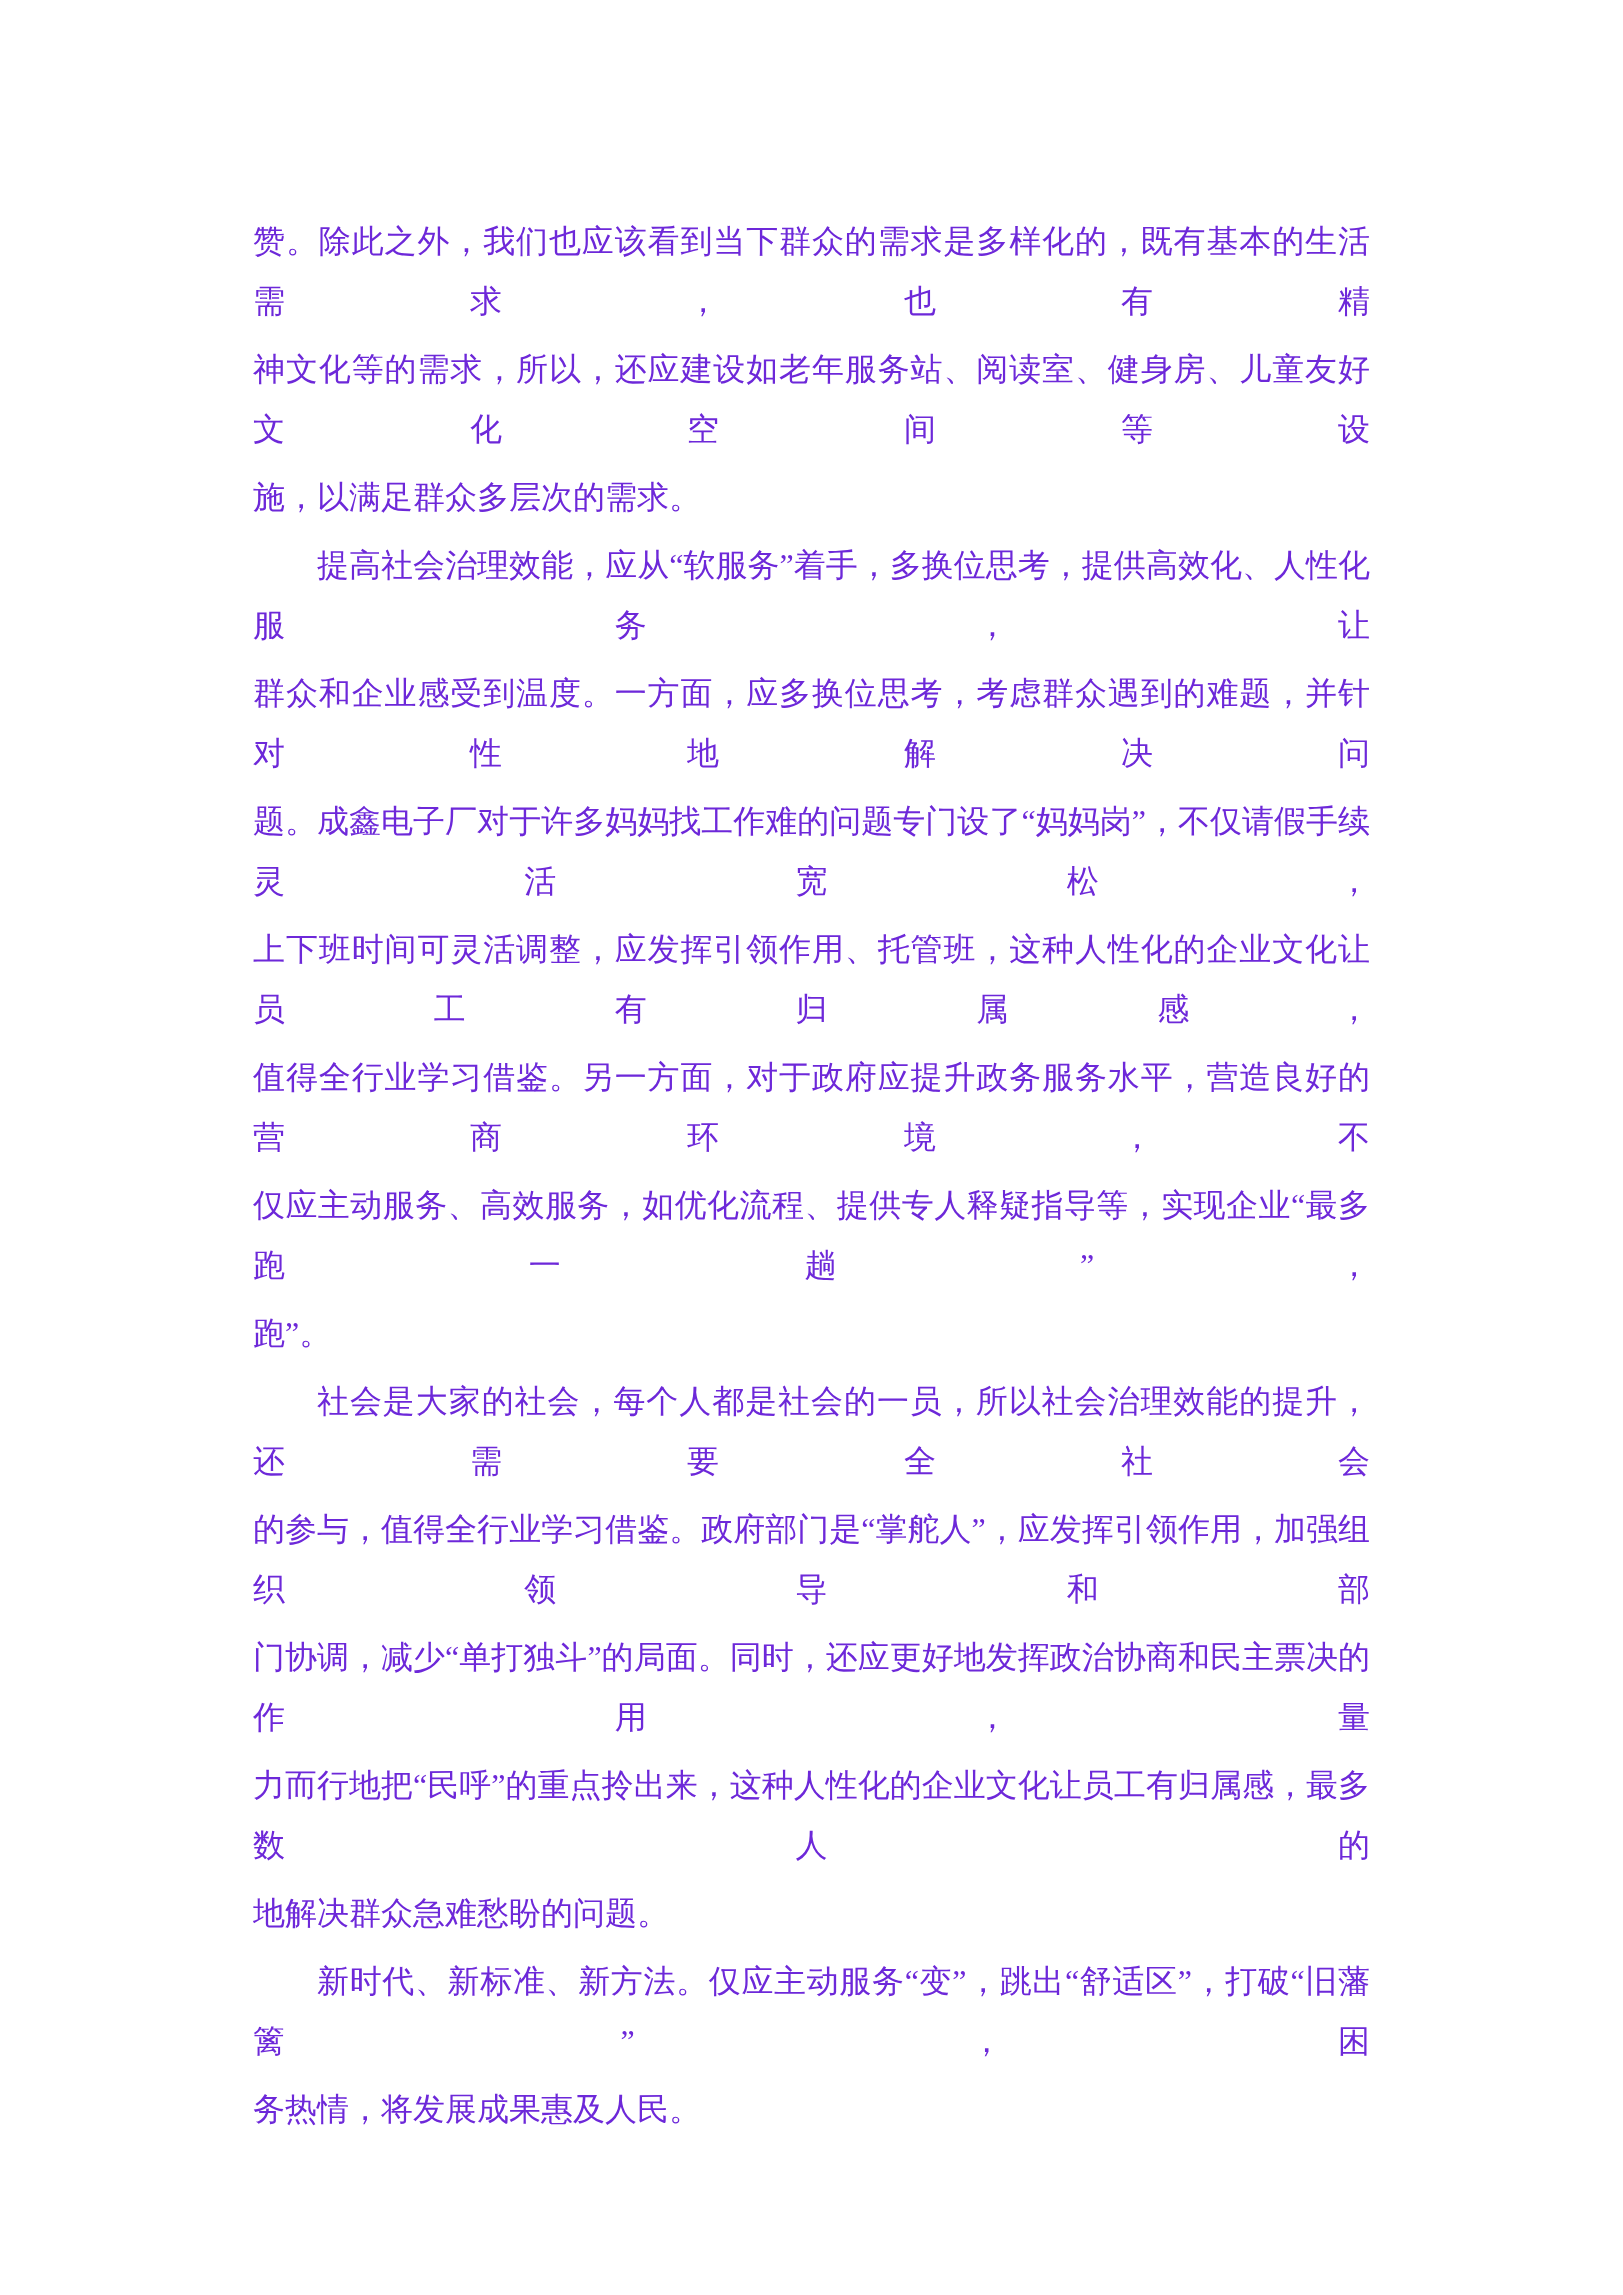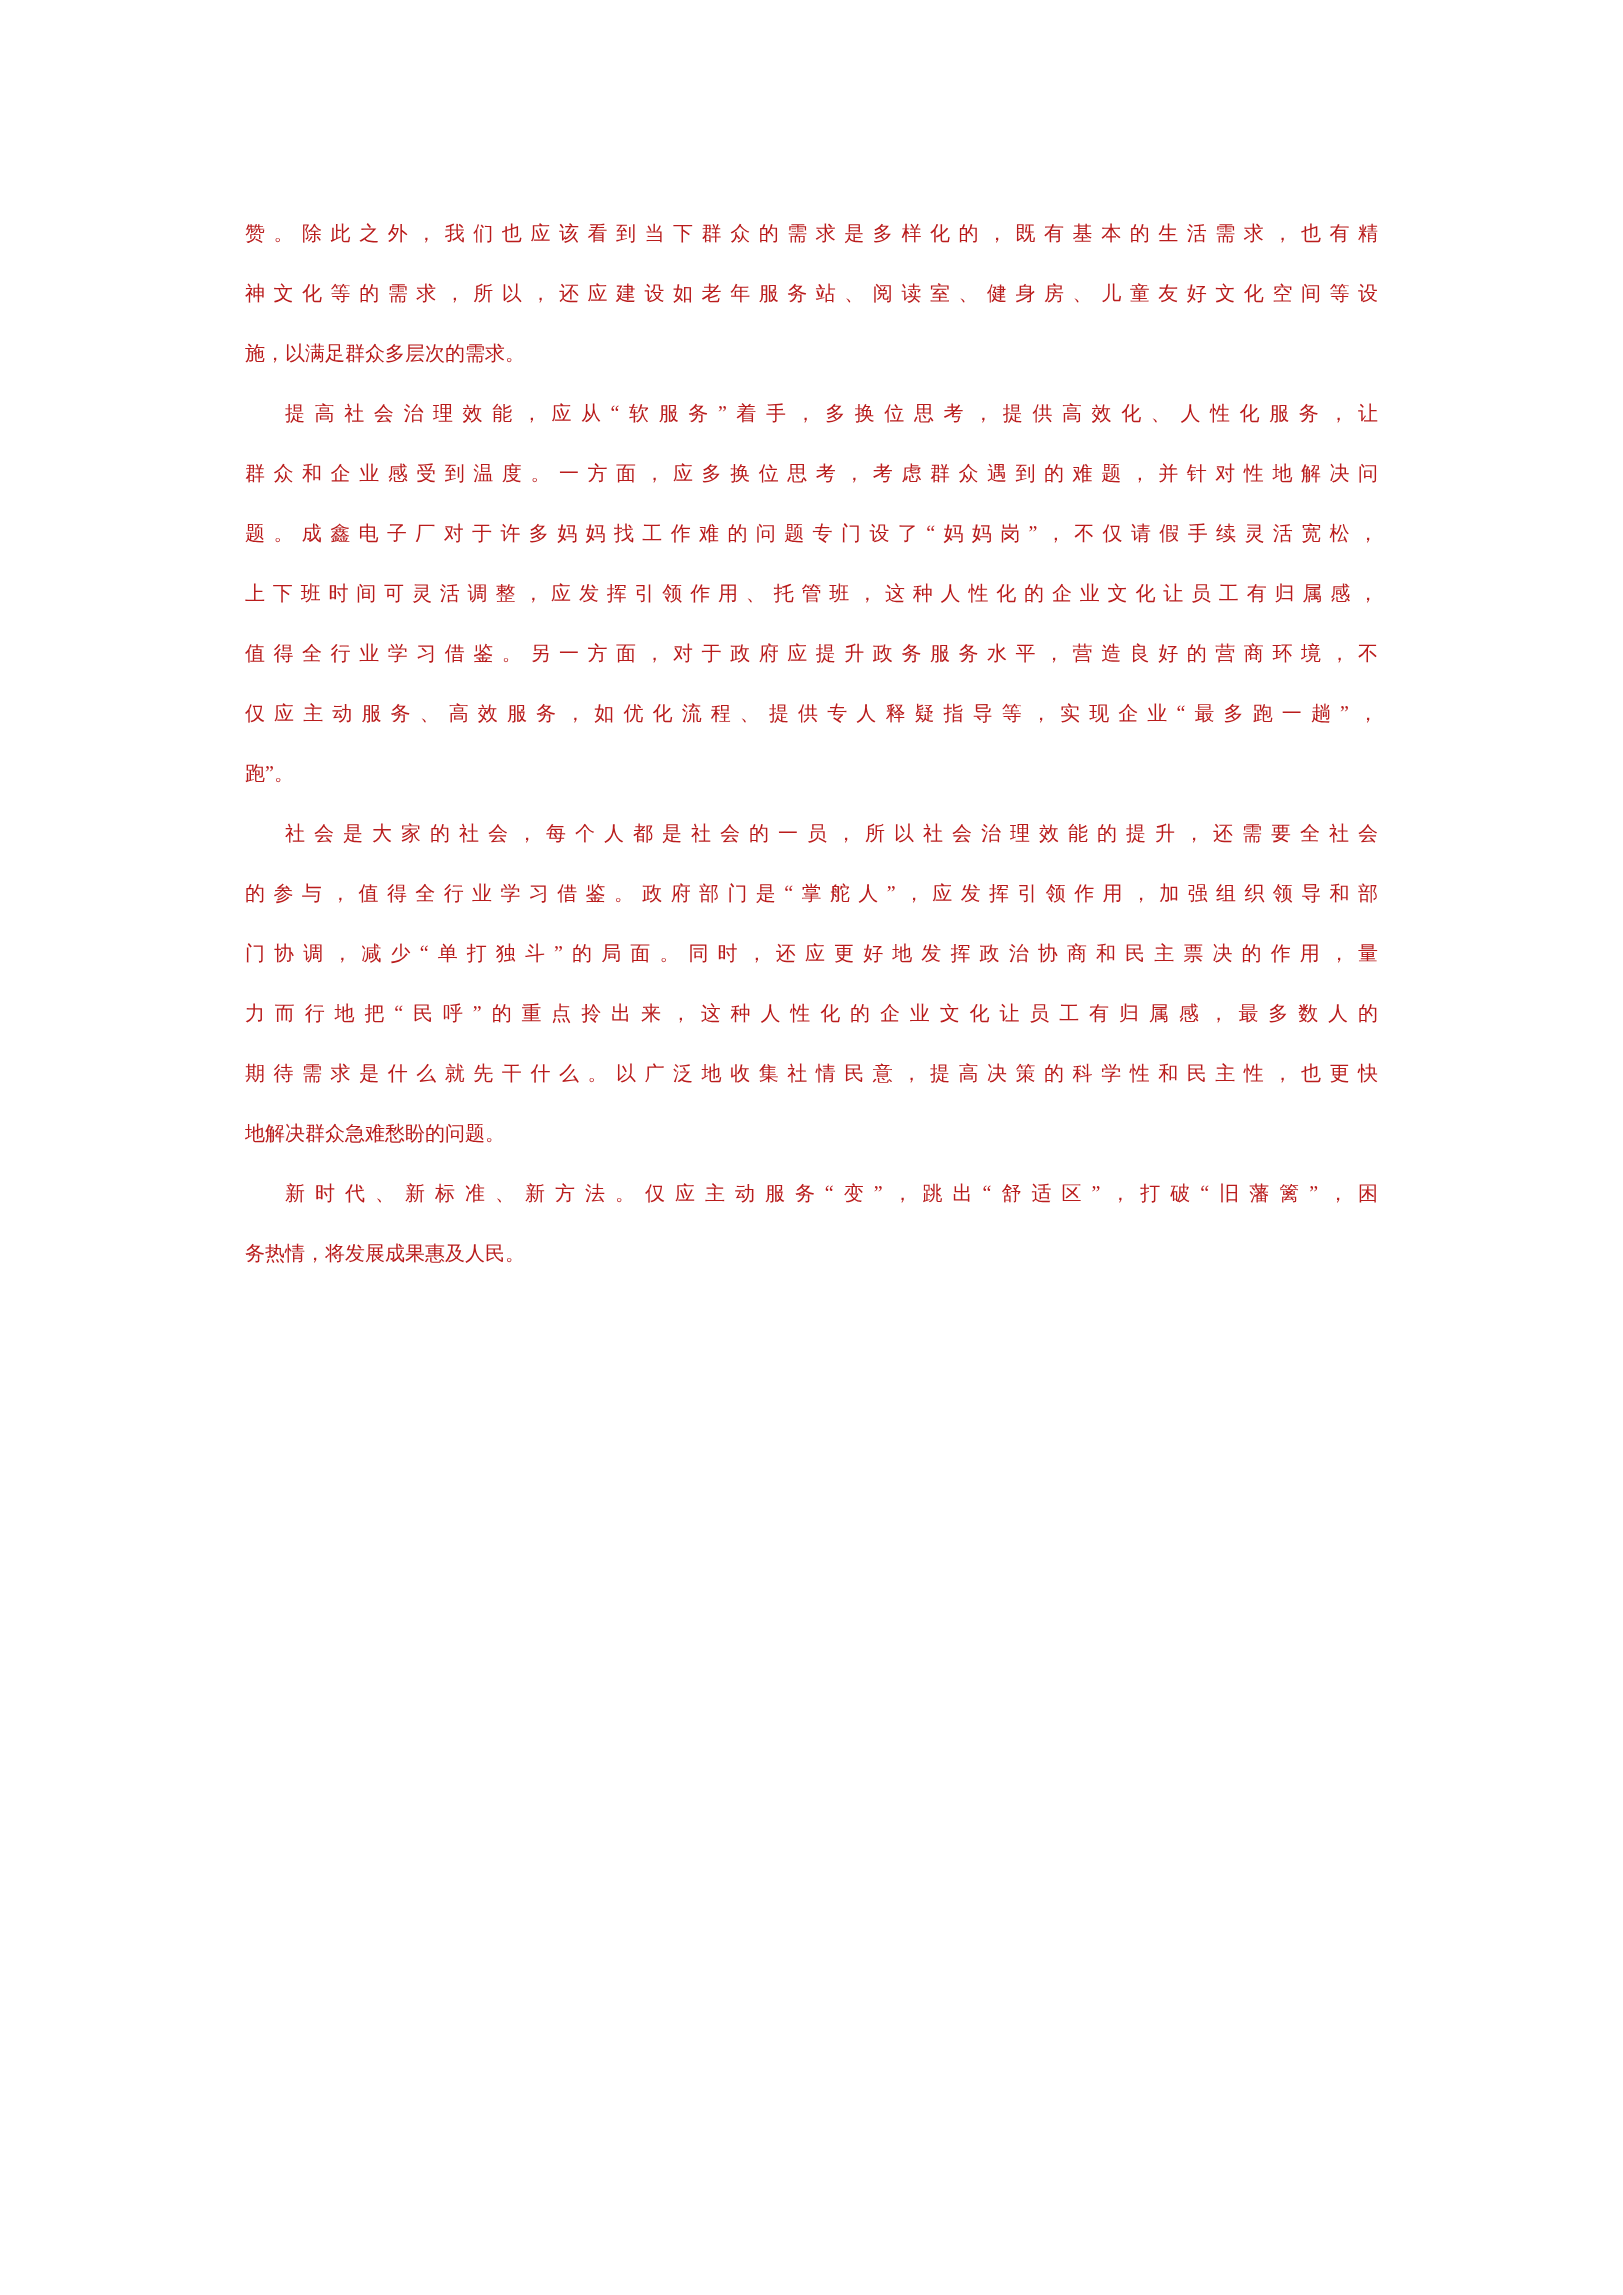--- a/index.html
+++ b/index.html
@@ -16,28 +16,28 @@
     font-family: "Liberation Serif", "DejaVu Serif", serif;
   }
   .textblock {
     position: absolute;
     left: 245px;
     top: 203px;
     width: 1133px;
     color: #000000;
   }
   .line {
-    margin: 0;
+    margin: 8px;
     padding: 0;
-    font-size: 20px;
+    font-size: 32px;
     line-height: 60px;
     white-space: normal;
     text-align: justify;
     text-align-last: justify;
-    color: #b91c1c;
+    color: #6d28d9;
   }
   .line.indent {
     text-indent: 2em;
   }
   .line.para-end {
     text-align-last: left;
   }
 </style>
 </head>
 <body>
@@ -54,21 +54,20 @@
     <p class="line">题。成鑫电子厂对于许多妈妈找工作难的问题专门设了“妈妈岗”，不仅请假手续灵活宽松，</p>
     <p class="line">上下班时间可灵活调整，应发挥引领作用、托管班，这种人性化的企业文化让员工有归属感，</p>
     <p class="line">值得全行业学习借鉴。另一方面，对于政府应提升政务服务水平，营造良好的营商环境，不</p>
     <p class="line">仅应主动服务、高效服务，如优化流程、提供专人释疑指导等，实现企业“最多跑一趟”，</p>
     <p class="line para-end">跑”。</p>
 
     <p class="line indent">社会是大家的社会，每个人都是社会的一员，所以社会治理效能的提升，还需要全社会</p>
     <p class="line">的参与，值得全行业学习借鉴。政府部门是“掌舵人”，应发挥引领作用，加强组织领导和部</p>
     <p class="line">门协调，减少“单打独斗”的局面。同时，还应更好地发挥政治协商和民主票决的作用，量</p>
     <p class="line">力而行地把“民呼”的重点拎出来，这种人性化的企业文化让员工有归属感，最多数人的</p>
-    <p class="line">期待需求是什么就先干什么。以广泛地收集社情民意，提高决策的科学性和民主性，也更快</p>
     <p class="line para-end">地解决群众急难愁盼的问题。</p>
 
     <p class="line indent">新时代、新标准、新方法。仅应主动服务“变”，跳出“舒适区”，打破“旧藩篱”，困</p>
     <p class="line para-end">务热情，将发展成果惠及人民。</p>
 
   </div>
 </div>
 
 
 </body></html>

